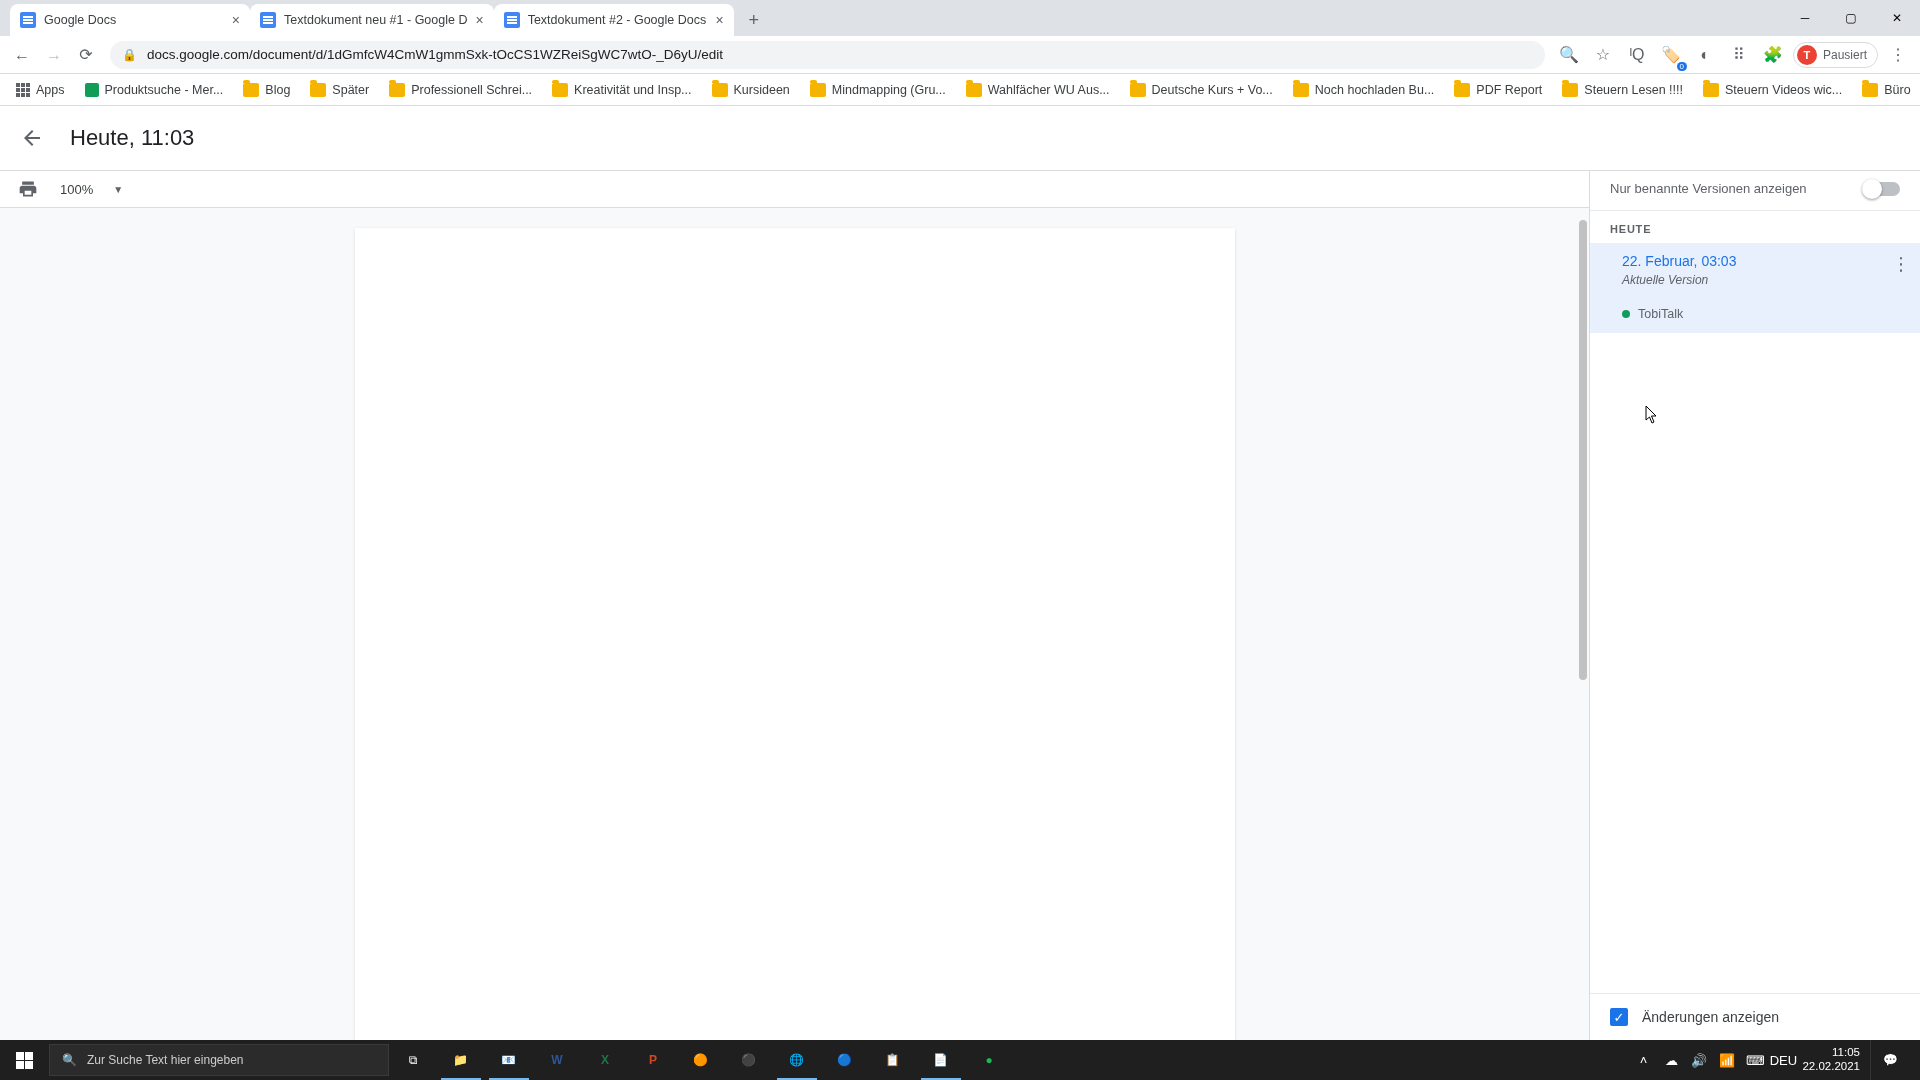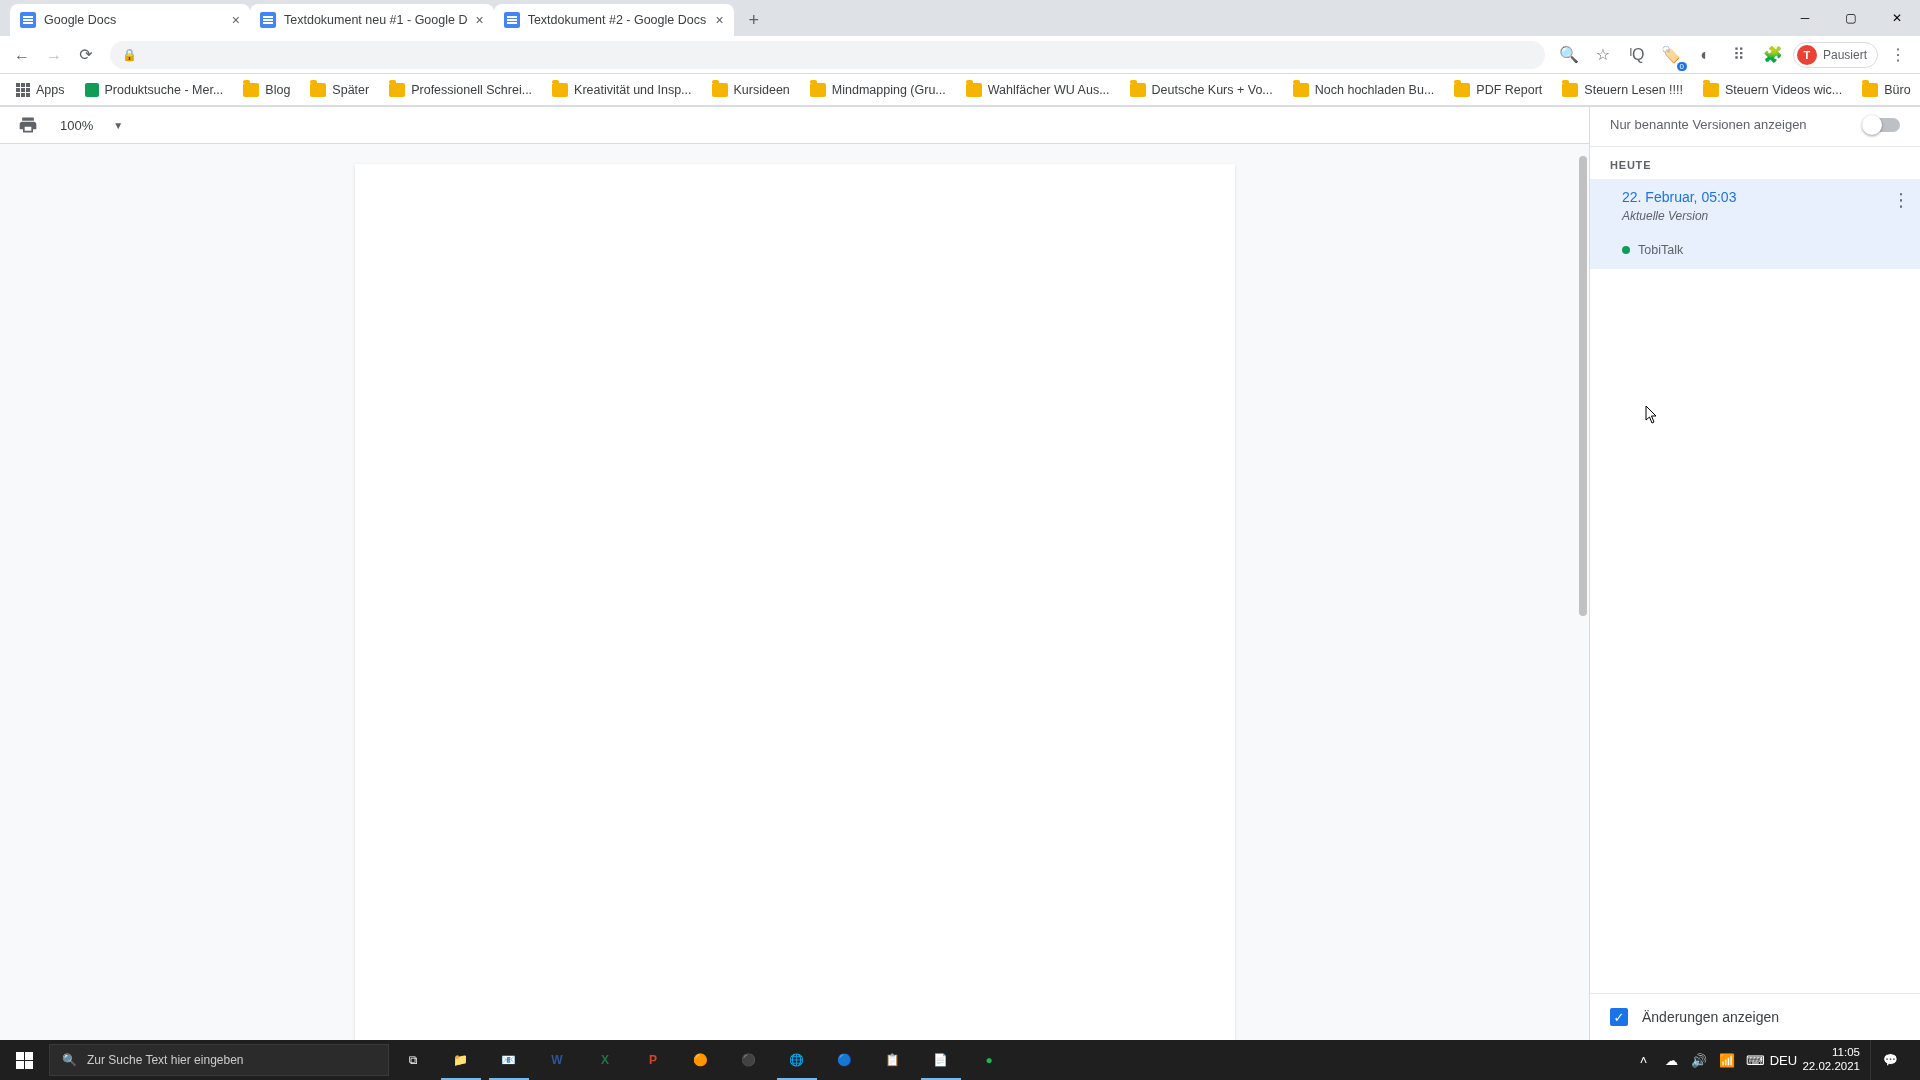--- a/index.html
+++ b/index.html
@@ -122,20 +122,21 @@
     <div>✕</div>
   </div>
 </div>
 
 <div class="toolbar">
   <div class="tbtn">←</div>
   <div class="tbtn disabled">→</div>
   <div class="tbtn">⟳</div>
   <div class="omnibox">
     <span class="lock">🔒</span>
+    <span>docs.google.com/document/d/1dGmfcW4CmW1gmmSxk-tOcCS1WZReiSgWC7wtO-_D6yU/edit</span>
   </div>
   <div class="toolbar-right">
     <div class="tbtn">🔍</div>
     <div class="tbtn">☆</div>
     <div class="tbtn">ᴵQ</div>
     <div class="tbtn ext-badge">🏷️<span class="count">0</span></div>
     <div class="tbtn">◐</div>
     <div class="tbtn">⠿</div>
     <div class="tbtn">🧩</div>
     <div class="profile-chip">
@@ -216,20 +217,28 @@
       <span>Steuern Videos wic...</span>
     </div>
   <div class="bm">
       <span class="foldericon"></span>
       <span>Büro</span>
     </div>
 
 </div>
 
 <div class="app">
+  <div class="app-header">
+    <div class="back-arrow">
+      <svg class="svg16" viewBox="0 0 24 24" style="width:24px;height:24px">
+          <path fill="#5f6368" d="M20 11H7.83l5.59-5.59L12 4l-8 8 8 8 1.41-1.41L7.83 13H20z"></path>
+        </svg>
+    </div>
+    <div class="app-title">Heute, 11:03</div>
+  </div>
 
   <div class="app-body">
     <div class="doc-area">
       <div class="doc-toolbar">
         <div class="print-icon">
           <svg viewBox="0 0 24 24" style="width:20px;height:20px">
               <path fill="#5f6368" d="M19 8H5c-1.66 0-3 1.34-3 3v6h4v4h12v-4h4v-6c0-1.66-1.34-3-3-3M16 19H8v-5h8zM19 3H5v4h14z"></path>
             </svg>
         </div>
         <div class="zoom">
@@ -243,21 +252,21 @@
       </div>
     </div>
 
     <div class="version-panel">
       <div class="vp-toggle-row">
         <span>Nur benannte Versionen anzeigen</span>
         <div class="switch"></div>
       </div>
       <div class="vp-groupheader">HEUTE</div>
       <div class="version-item selected">
-        <div class="v-date">22. Februar, 05:03</div>
+        <div class="v-date">22. Februar, 03:03</div>
         <div class="v-sub">Aktuelle Version</div>
         <div class="v-author">
           <span class="author-dot"></span>
           <span>TobiTalk</span>
         </div>
         <div class="v-menu">⋮</div>
       </div>
       <div class="vp-spacer"></div>
       <div class="vp-footer">
         <div class="checkbox">✓</div>

